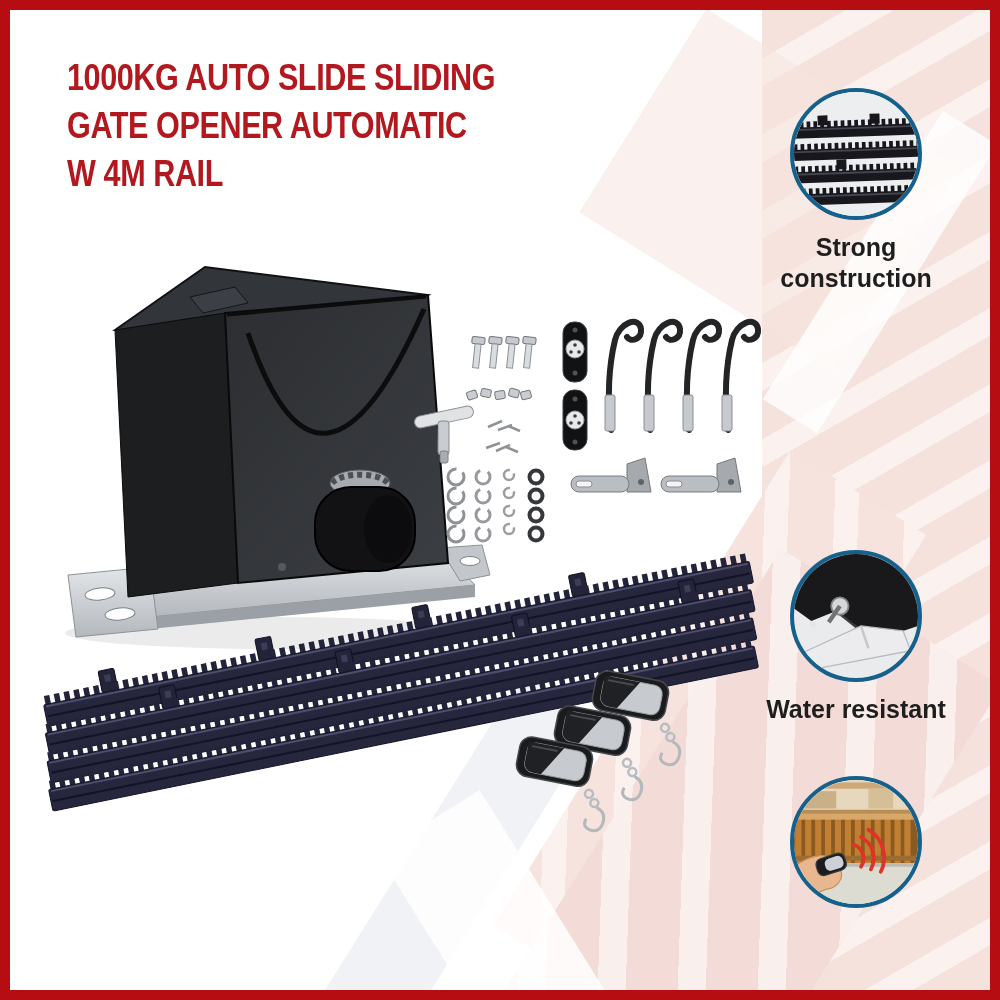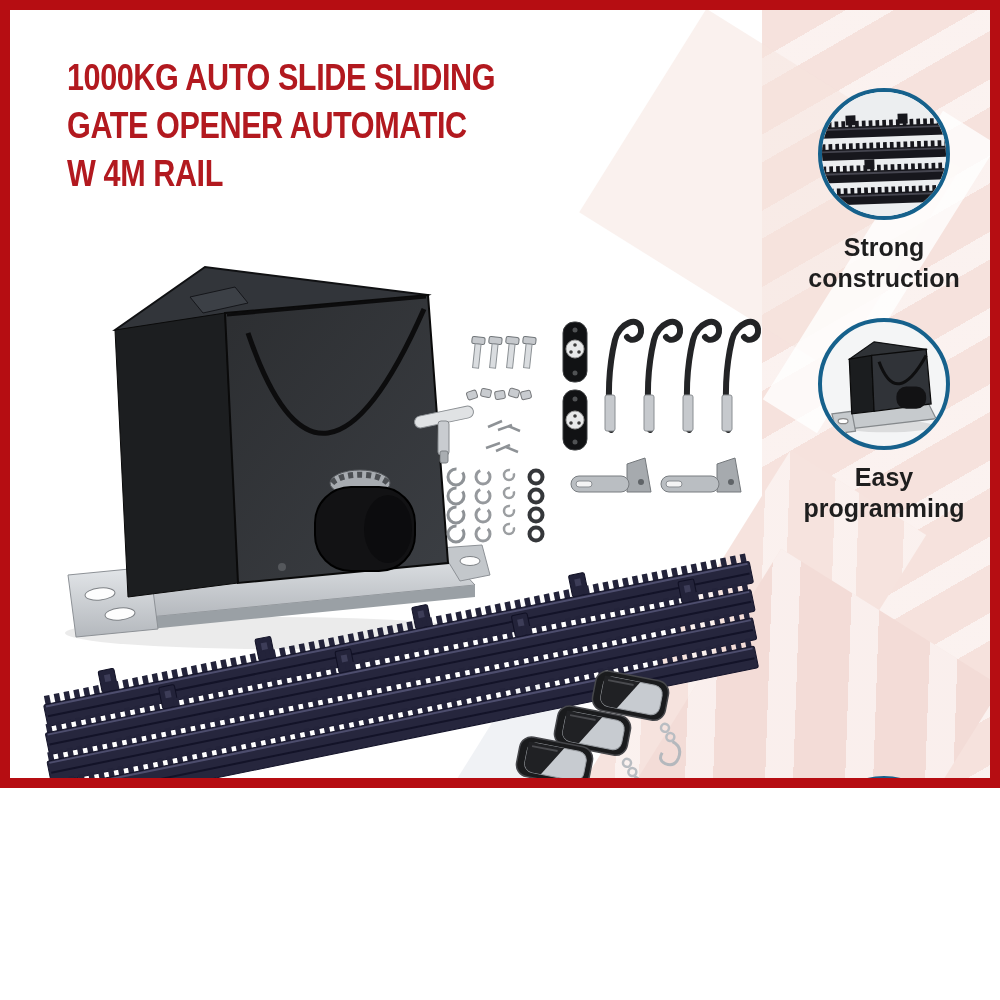--- a/index.html
+++ b/index.html
@@ -1,16 +1,16 @@
 <!DOCTYPE html>
 <html><head>
 <meta charset="utf-8">
 <style>
   html,body{margin:0;padding:0;background:#fff;}
-  .frame{position:relative;width:1000px;height:788px;box-sizing:border-box;
+  .frame{position:relative;width:1000px;height:1000px;box-sizing:border-box;
          border:10px solid #b60d12;background:#ffffff;overflow:hidden;
          font-family:"Liberation Sans",sans-serif;}
   
   .bg{position:absolute;z-index:1;}
   .bg-right{left:752px;top:0;width:248px;height:1000px;
     background:
       repeating-linear-gradient(150deg, rgba(255,255,255,0) 0 42px, rgba(255,255,255,.55) 42px 66px),
       linear-gradient(#f6e2dd,#f6e2dd);}
   .bg-cut1{left:700px;top:230px;width:340px;height:64px;background:rgba(255,255,255,.8);
     transform:rotate(-58deg);}
@@ -29,21 +29,21 @@
   .bg-gray1{left:230px;top:820px;width:420px;height:90px;background:rgba(232,235,239,.65);
     transform:rotate(-58deg);}
   .bg-white-streak{left:470px;top:780px;width:120px;height:420px;background:rgba(255,255,255,.85);
     transform:rotate(-32deg);}
   
   .title{position:absolute;z-index:5;left:57px;top:44px;margin:0;
     color:#b2191f;font-size:36px;font-weight:bold;line-height:48px;letter-spacing:-.5px;
     transform:scaleX(.85);transform-origin:left top;white-space:nowrap;}
   .title span{display:block;}
   
-  .feature{position:absolute;z-index:5;left:764px;width:220px;
+  .feature{position:absolute;z-index:5;left:736px;width:220px;
     display:flex;flex-direction:column;align-items:center;}
   .fcircle{width:124px;height:124px;border-radius:50%;border:4px solid #16618c;
     overflow:hidden;background:#eef0f2;flex:0 0 auto;}
   .fcircle svg{display:block;width:100%;height:100%;}
   .flabel{margin-top:12px;font-size:25px;font-weight:bold;line-height:31px;
     color:#1e1e1e;text-align:center;}
   
   .collage{position:absolute;z-index:4;left:10px;top:235px;width:760px;height:600px;}
 </style>
 </head>
@@ -315,37 +315,35 @@
               <line x1="0" y1="79" x2="100" y2="79" stroke="#17171d" stroke-width="5" stroke-dasharray="3 2.5"></line>
              <rect x="0" y="81" width="100" height="9" fill="#17171d"></rect>
               <line x1="0" y1="83" x2="100" y2="83" stroke="#45454f" stroke-width="1.5"></line>
             </g>
         </g>
       </svg>
     </div>
     <div class="flabel">Strong construction</div>
   </div>
 
-  <div class="feature" style="top:308px">
-    <div class="fcircle" style="background:#f4f5f6">
+
+  <div class="feature" style="top:540px">
+    <div class="fcircle" style="background:#e9ebed">
       <svg viewBox="0 0 100 100">
-        <ellipse cx="52" cy="84" rx="38" ry="5" fill="rgba(0,0,0,0.1)"></ellipse>
-        <polygon points="18,74 86,66 92,78 24,86" fill="#c6cacd" stroke="#85898c"></polygon>
-        <polygon points="8,74 24,72 27,88 12,90" fill="#c6cacd" stroke="#85898c"></polygon>
-        <ellipse cx="17" cy="80" rx="4" ry="2" fill="#fff" stroke="#888"></ellipse>
-        <polygon points="22,30 42,16 84,22 62,36" fill="#2f3236" stroke="#101113"></polygon>
-        <polygon points="22,30 40,27 42,72 24,74" fill="#1b1d1f" stroke="#0a0a0a"></polygon>
-        <polygon points="40,27 84,22 88,66 42,72" fill="#303338" stroke="#0a0a0a"></polygon>
-        <path d="M46,32 Q60,70 84,27" stroke="#0e0e0f" stroke-width="2.5" fill="none"></path>
-        <rect x="60" y="52" width="24" height="18" rx="8" fill="#121214"></rect>
+        <path d="M0,0 H100 V58 L64,70 L34,46 L14,54 L0,44 Z" fill="#19191b"></path>
+        <path d="M34,46 L64,70" stroke="#3a3a3c" stroke-width="2" fill="none"></path>
+        <polygon points="6,80 54,58 88,62 94,78 10,94" fill="#ececee" stroke="#b7babd"></polygon>
+        <path d="M54,58 L60,76" stroke="#c6c9cc" stroke-width="2" fill="none"></path>
+        <circle cx="37" cy="42" r="7" fill="#d6d7d9" stroke="#808284" stroke-width="1.5"></circle>
+        <path d="M37,42 l-9,13" stroke="#6f7173" stroke-width="3.5"></path>
+        <circle cx="15" cy="57" r="2.5" fill="#e6e6e6"></circle>
       </svg>
     </div>
-    <div class="flabel">Easy programming</div>
+    <div class="flabel">Water resistant</div>
   </div>
-
 
   <div class="feature" style="top:766px">
     <div class="fcircle">
       <svg viewBox="0 0 100 100">
         <rect x="0" y="0" width="100" height="27" fill="#e7d7bc"></rect>
         <rect x="0" y="2" width="100" height="5" fill="#cfa877"></rect>
         <rect x="8" y="9" width="26" height="14" fill="#c9b089"></rect>
         <rect x="60" y="7" width="20" height="16" fill="#d6bf96"></rect>
         <rect x="0" y="24" width="100" height="3" fill="#b98e54"></rect>
         <rect x="0" y="27" width="100" height="40" fill="#8a5a20"></rect>

